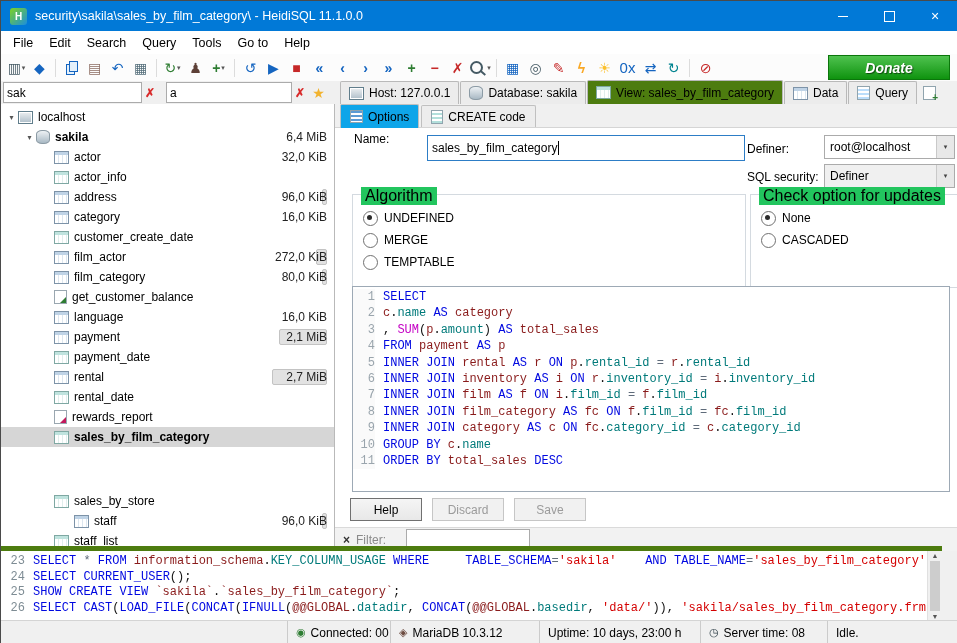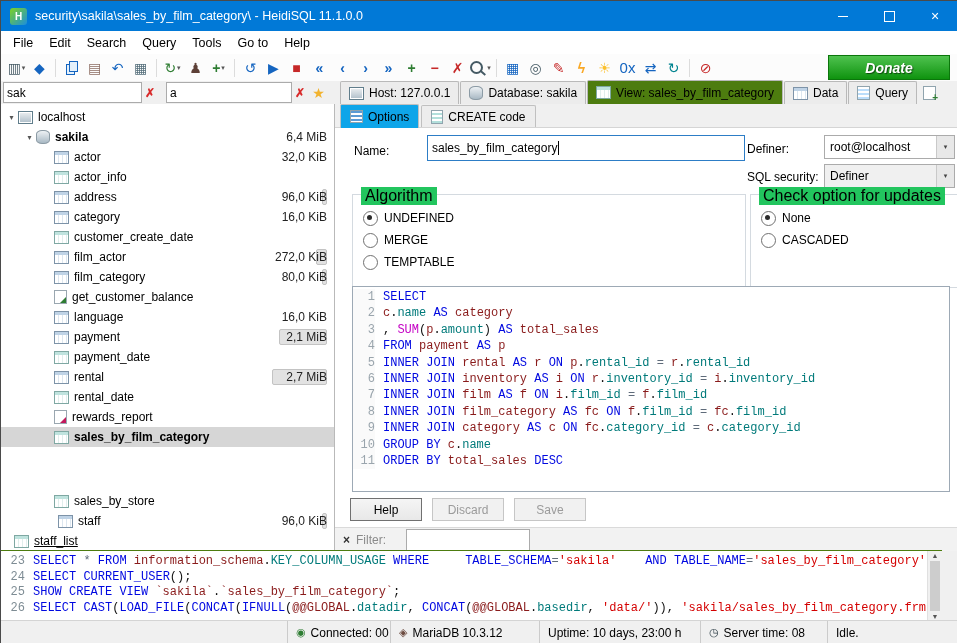--- a/index.html
+++ b/index.html
@@ -77,21 +77,21 @@
   
   .right-panel{flex:1;display:flex;flex-direction:column;background:#fff;min-width:0}
   .subtabs{height:23px;background:#F0F0F0;display:flex;align-items:flex-end;padding-left:5px;border-bottom:1px solid #D5D5D5;flex:none}
   .subtab{height:21px;display:flex;align-items:center;gap:5px;padding:0 9px;border:1px solid #C0C0C0;border-bottom:none;background:#EDEDED;margin-right:2px;border-radius:2px 2px 0 0}
   .subtab.active{background:#0ea5e9;height:23px;margin-bottom:-1px}
   .sti{display:inline-block}
   .sti-options{width:11px;height:11px;border:1px solid #90A4AE;background:repeating-linear-gradient(to bottom,#5B9BD5 0 2px,#fff 2px 4px)}
   .sti-create{width:10px;height:12px;border:1px solid #90A4AE;background:repeating-linear-gradient(to bottom,#fff 0 2px,#B2DFDB 2px 4px)}
   .opt-content{position:relative;flex:1;min-height:0}
   .lbl{position:absolute;font-size:12px}
-  .name-lbl{left:19px;top:16px}
+  .name-lbl{left:19px;top:4px}
   .textbox{position:absolute;background:#fff;border:1px solid #2D7DC6;display:flex;align-items:center;padding:0 4px;font-size:12px}
   .name-box{left:92px;top:7px;width:308px;height:24px}
   .caret{width:1px;height:14px;background:#000;margin-left:1px}
   .definer-lbl{left:412px;top:14px}
   .sqlsec-lbl{left:412px;top:42px}
   .combo{position:absolute;background:#fff;border:1px solid #ABABAB;display:flex;align-items:center;padding-left:5px;font-size:12px}
   .combo.gray{background:#F0F0F0}
   .definer-combo{left:489px;top:7px;width:124px;height:22px}
   .sqlsec-combo{left:489px;top:36px;width:124px;height:22px}
   .arrow-btn{margin-left:auto;width:17px;height:100%;background:#E8E8E8;border-left:1px solid #C9C9C9;display:flex;align-items:center;justify-content:center;font-size:7px;color:#444}
@@ -120,21 +120,21 @@
   .btn{width:72px;height:23px;font-family:"Liberation Sans",sans-serif;font-size:12px;border:1px solid #707070;background:linear-gradient(#F5F5F5,#E8E8E8);color:#000}
   .btn.disabled{color:#9B9B9B;border-color:#C6C6C6;background:#F1F1F1}
 
   
   .filterbar{height:23px;flex:none;background:#F2F2F2;border-top:1px solid #DADADA;display:flex;align-items:center;padding-left:8px;gap:6px}
   .fb-close{font-weight:bold;font-size:12px;color:#333}
   .fb-label{color:#8A8A8A}
   .fb-input{width:118px;height:18px;border:1px solid #ABABAB;background:#fff;margin-left:14px;font-family:"Liberation Sans",sans-serif}
 
   
-  .logpanel{position:absolute;left:0;right:16px;bottom:23px;height:70px;background:#fff;border-top:1px solid #4d7c0f;overflow:hidden}
+  .logpanel{position:absolute;left:0;right:16px;bottom:23px;height:70px;background:#fff;border-top:5px solid #4d7c0f;overflow:hidden}
   .log-code{padding-top:3px;font-family:"Liberation Mono","DejaVu Sans Mono",monospace;font-size:12px;line-height:15.6px;white-space:pre;overflow:hidden}
   .log-code .ln{width:24px;color:#7E8C94}
   .vscroll{position:absolute;right:0;top:0;bottom:0;width:14px;background:#F0F0F0;border-left:1px solid #E0E0E0;display:flex;flex-direction:column;align-items:center;justify-content:space-between;padding:1px 0}
   .sarr{font-size:7px;color:#555}
   .sthumb{width:10px;flex:1;margin:2px 0;background:#CDCDCD}
 
   
   .statusbar{position:absolute;left:0;right:0;bottom:0;height:23px;background:#F0F0F0;border-top:1px solid #D4D4D4;display:flex;align-items:stretch;font-size:12px}
   .seg{display:flex;align-items:center;gap:5px;padding-left:8px;border-right:1px solid #CBCBCB;overflow:hidden;white-space:nowrap}
   .seg:nth-child(1){width:278px}
@@ -428,30 +428,30 @@
         <div class="tree-row selected" style="padding-left: 40px;">
           <span class="twisty"></span>
           <span class="tree-ic ic-view"></span>
           <span class="tree-label">sales_by_film_category</span>
         </div>
         <div class="tree-row" style="padding-left: 40px; margin-top: 44px;">
           <span class="twisty"></span>
           <span class="tree-ic ic-view"></span>
           <span class="tree-label">sales_by_store</span>
         </div>
-        <div class="tree-row" style="padding-left: 44px;">
+        <div class="tree-row" style="padding-left: 60px;">
           <span class="twisty"></span>
           <span class="tree-ic ic-table"></span>
           <span class="tree-label">staff</span>
           <span class="size-cell">
             <span class="size-bar" style="width: 4%;"></span>
             <span class="size-text">96,0 KiB</span>
           </span>
         </div>
-        <div class="tree-row" style=" text-decoration: underline;">
+        <div class="tree-row" style="padding-left: 40px;">
           <span class="twisty"></span>
           <span class="tree-ic ic-view"></span>
           <span class="tree-label">staff_list</span>
         </div>
       </div>
 
     <div class="right-panel">
       <div class="subtabs">
         <div class="subtab active">
           <span class="sti sti-options"></span>

